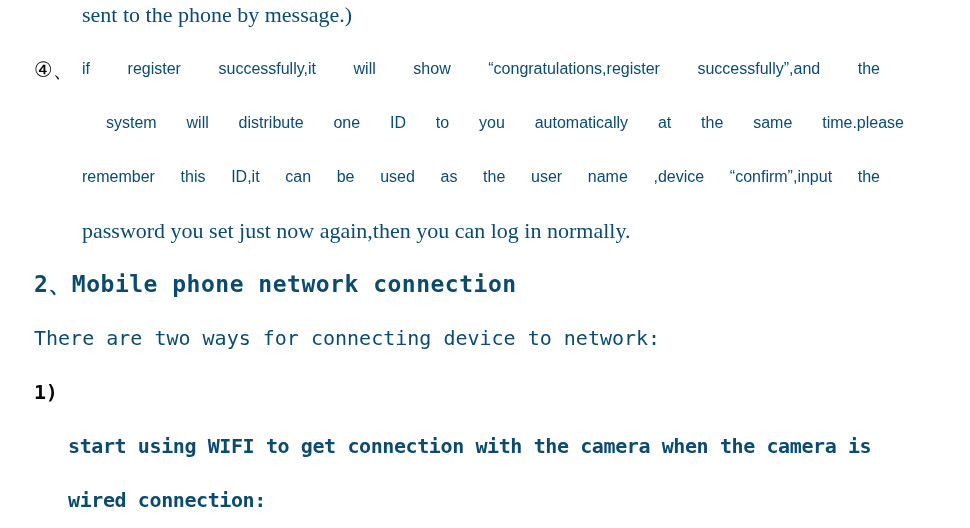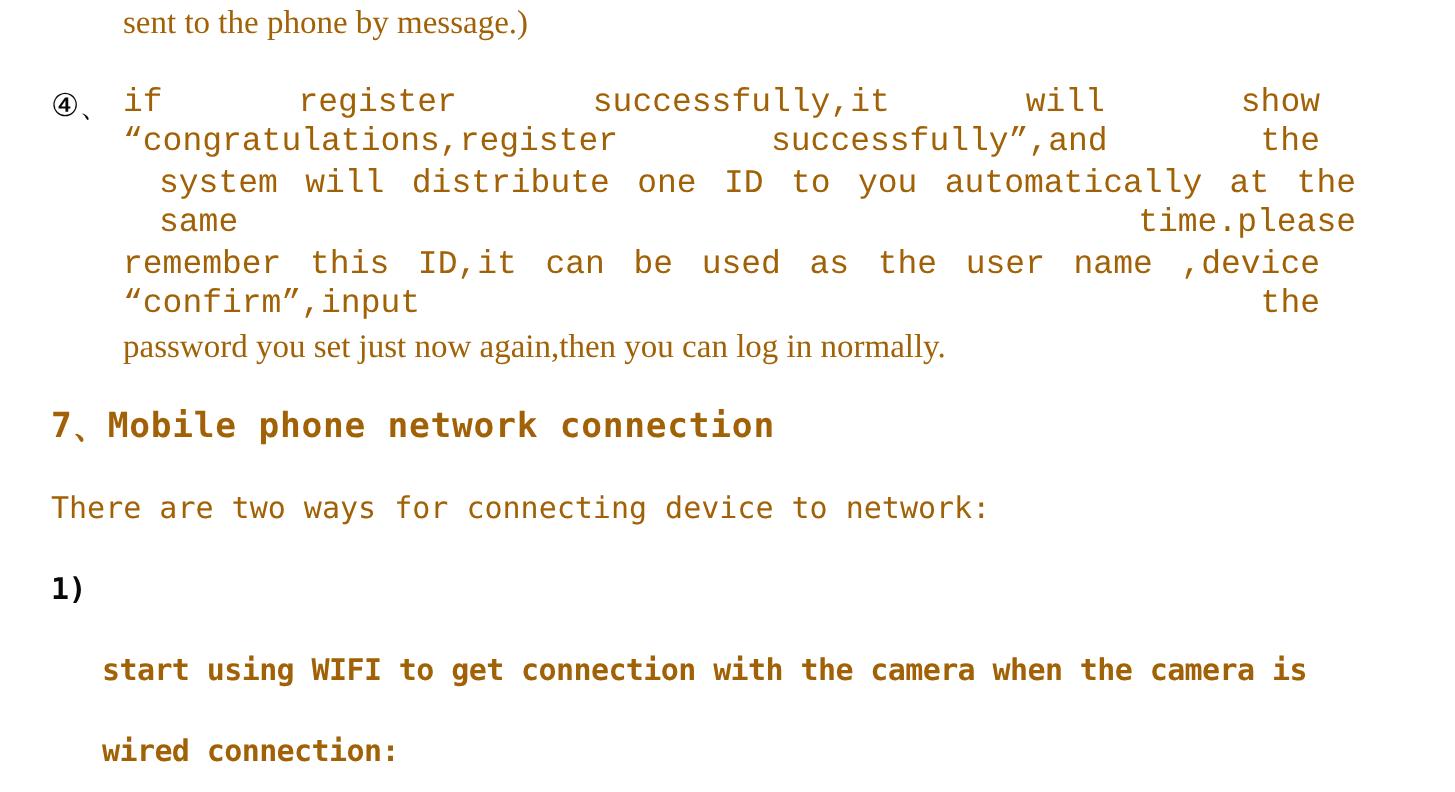--- a/index.html
+++ b/index.html
@@ -21,35 +21,35 @@
     position: relative;
     width: 970px;
     height: 528px;
     background: #ffffff;
   }
 
   
   .line {
     position: absolute;
     white-space: pre;
-    color: #a16207;
+    color: #0c4a6e;
   }
 
   
   .serif {
     font-family: "Liberation Serif", "DejaVu Serif", serif;
     font-size: 22px;
     line-height: 26px;
     letter-spacing: 0px;
   }
 
   
   .serif-just {
-    font-family: Liberation Mono, monospace;
-    font-size: 22px;
+    font-family: Liberation Sans, sans-serif;
+    font-size: 16px;
     line-height: 26px;
     white-space: normal;
     text-align: justify;
     text-align-last: justify;
     word-spacing: 0px;
   }
   .mono-light {
     font-family: "DejaVu Sans Mono", "Liberation Mono", monospace;
     font-size: 20px;
     line-height: 24px;
@@ -96,21 +96,21 @@
   <div class="marker circled-num" style="left:34px; top:56px;">④、</div>
 
   <div class="line serif-just" style="left:82px; top:56px; width:798px;">if register successfully,it will show “congratulations,register successfully”,and the</div>
 
   <div class="line serif-just" style="left:82px; top:110px; width:798px;margin-left:24px;">system will distribute one ID to you automatically at the same time.please</div>
 
   <div class="line serif-just" style="left:82px; top:164px; width:798px;">remember this ID,it can be used as the user name ,device “confirm”,input the</div>
 
   <div class="line serif" style="left:82px; top:218px; width:800px;">password you set just now again,then you can log in normally.</div>
 
-  <div class="line heading-mono" style="left:34px; top:271px;">7、Mobile phone network connection</div>
+  <div class="line heading-mono" style="left:34px; top:271px;">2、Mobile phone network connection</div>
 
   <div class="line mono-light" style="left:34px; top:326px;">There are two ways for connecting device to network:</div>
 
   <div class="marker body-mono-bold" style="left:34px; top:380px;">1)</div>
 
 
   <div class="line body-mono-bold" style="left:68px; top:488px;">wired connection:</div>
 
   <div class="line body-mono-bold" style="left:68px; top:434px;">start using WIFI to get connection with the camera when the camera is</div>
 

